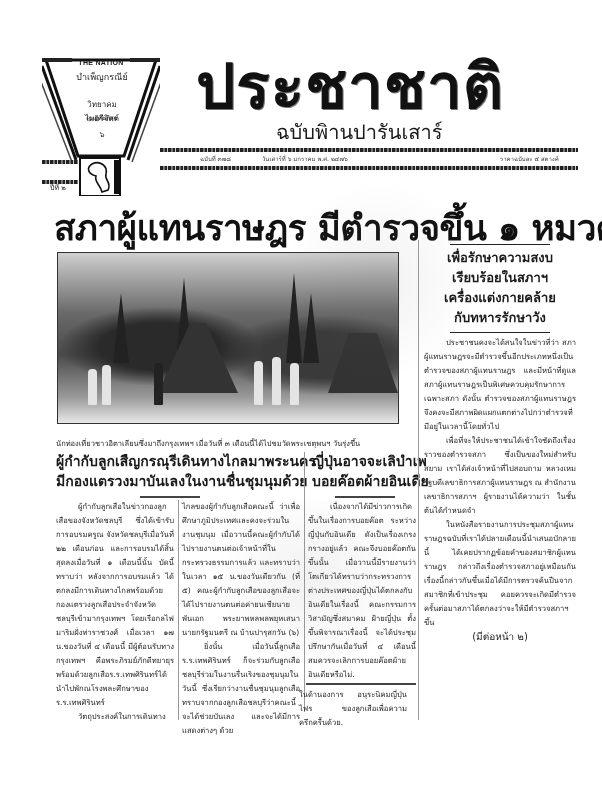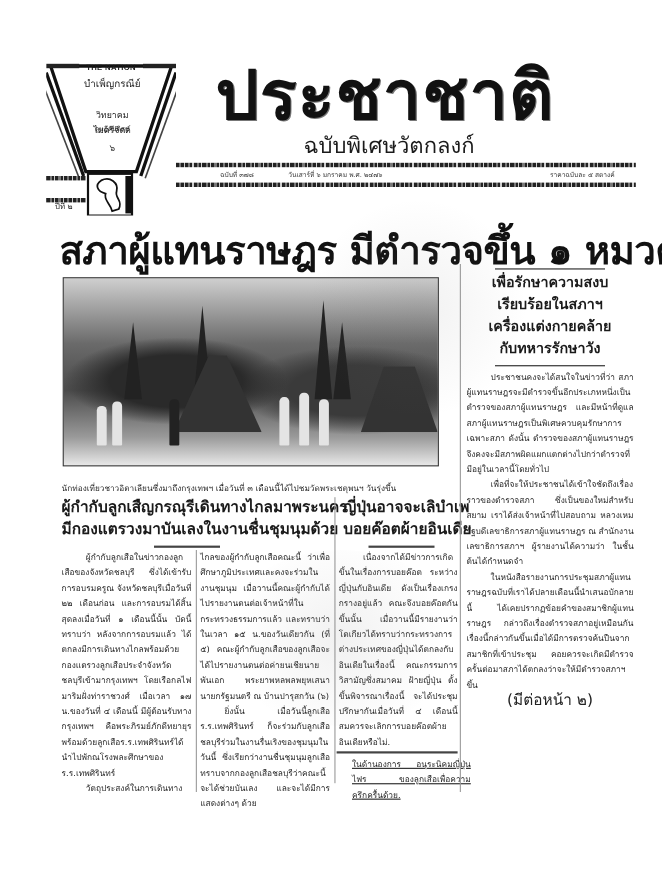--- a/index.html
+++ b/index.html
@@ -49,21 +49,21 @@
   .side-rule { left:450px; width:100px; height:1px; background:#222; }
   .side-head { left:420px; width:160px; text-align:center; font-size:13px; font-weight:bold; line-height:19px; }
 
   
   .col { font-size:7.6px; line-height:14px; color:#222; text-align:justify; }
   .col p { margin:0; text-indent:0; }
   .col p.ind { text-indent:22px; }
   .sub-head { font-size:14px; font-weight:bold; line-height:19px; white-space:nowrap; }
   .vrule { width:1px; background:#999; }
   .hrule { height:2px; background:#444; }
-  .contd { font-size:14px; text-align:center; }
+  .contd { font-size:10px; text-align:center; }
   .stain { position:absolute; border-radius:50%; pointer-events:none;
            background:radial-gradient(circle, rgba(120,120,120,0.10), rgba(255,255,255,0) 70%); }
 </style>
 </head>
 <body>
 
 <div class="abs emblem">
   <svg width="118" height="140" viewBox="0 0 118 140">
     <polygon points="4,4 114,4 82,100 36,100" fill="none" stroke="#111" stroke-width="3"></polygon>
     <line x1="0" y1="10" x2="34" y2="104" stroke="#111" stroke-width="3"></line>
@@ -79,21 +79,21 @@
   <div class="emb-nation">THE NATION</div>
   <div class="emb-line" style="top:16px;font-size:9px;">บำเพ็ญกรณีย์</div>
   <div class="emb-line" style="top:30px;margin-top:28px;">ไมตรีจิตต์</div>
   <div class="emb-line" style="top:44px;">วิทยาคม</div>
   <div class="emb-line" style="top:57px;font-size:6px;">ดุษฎีสันติสุข</div>
   <div class="emb-line" style="top:74px;">๖</div>
   <div class="emb-year">ปีที่ ๒</div>
 </div>
 
 <div class="abs title">ประชาชาติ</div>
-<div class="abs subtitle">ฉบับพิเศษวัตกลงก์</div>
+<div class="abs subtitle">ฉบับพิานปารันเสาร์</div>
 
 <div class="abs band" style="top:148px;"></div>
 <div class="abs band-left" style="top:160px;"></div>
 <div class="abs dl" style="left:200px;">ฉบับที่ ๓๗๘</div>
 <div class="abs dl" style="left:262px;">วันเสาร์ที่ ๖ มกราคม พ.ศ. ๒๔๗๖</div>
 <div class="abs dl" style="left:500px;">ราคาฉบับละ ๕ สตางค์</div>
 <div class="abs band" style="top:166px;"></div>
 <div class="abs band-left" style="top:180px;"></div>
 
 <div class="abs headline">สภาผู้แทนราษฎร มีตำรวจขึ้น ๑ หมวด</div>
@@ -143,19 +143,19 @@
 </div>
 
 <div class="abs vrule" style="left:304px;top:452px;height:260px;"></div>
 <div class="abs sub-head" style="left:312px;top:452px;">ญี่ปุ่นอาจจะเลิบำเพ</div>
 <div class="abs sub-head" style="left:312px;top:472px;">บอยค๊อตผ้ายอินเดีย</div>
 <div class="abs hrule" style="left:335px;top:496px;width:60px;"></div>
 <div class="abs col" style="left:308px;top:500px;width:108px;">
   <p class="ind">เนื่องจากได้มีข่าวการเกิดขึ้นในเรื่องการบอยค๊อต ระหว่างญี่ปุ่นกับอินเดีย ดังเป็นเรื่องเกรงกรางอยู่แล้ว คณะจึงบอยค๊อตกันขึ้นนั้น เมื่อวานนี้มีรายงานว่าโตเกียวได้ทราบว่ากระทรวงการต่างประเทศของญี่ปุ่นได้ตกลงกับอินเดียในเรื่องนี้ คณะกรรมการวิสามัญซึ่งสมาคม ฝ้ายญี่ปุ่น ตั้งขึ้นพิจารณาเรื่องนี้ จะได้ประชุมปรึกษากันเมื่อวันที่ ๔ เดือนนี้ สมควรจะเลิกการบอยค๊อตผ้ายอินเดียหรือไม่.</p>
 </div>
 <div class="abs hrule" style="left:306px;top:683px;width:110px;"></div>
-<div class="abs col" style="left:320px;top:688px;width:108px;text-decoration:underline;">
+<div class="abs col" style="left:299px;top:688px;width:108px;">
   <p>ในด้านองการ อนุระนิคมญี่ปุ่นไฟร ของลูกเสือเพื่อความครึกครื้นด้วย.</p>
 </div>
 <div class="abs vrule" style="left:418px;top:240px;height:480px;"></div>
 
 <div class="stain" style="left:280px;top:180px;width:200px;height:200px;"></div>
 <div class="stain" style="left:200px;top:500px;width:220px;height:160px;"></div>
 
 </body></html>

